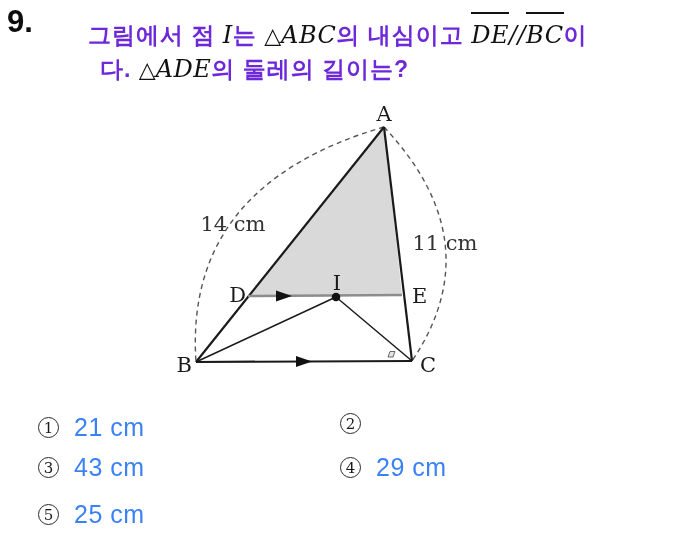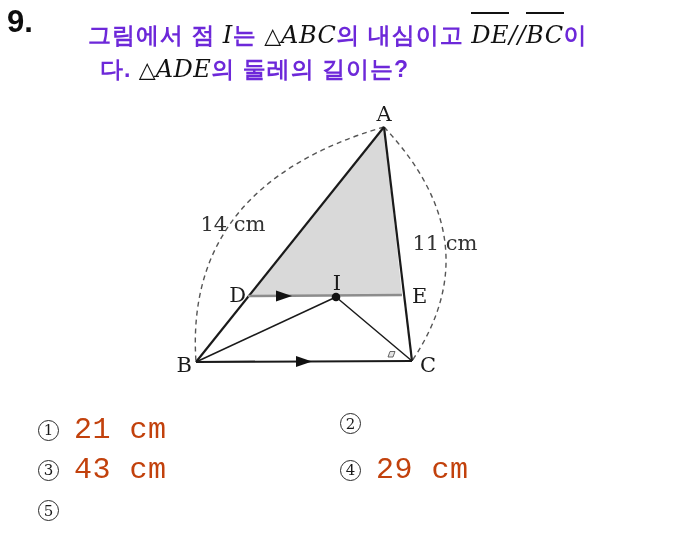--- a/index.html
+++ b/index.html
@@ -76,23 +76,23 @@
     border: 1.6px solid #2a2a2a;
     border-radius: 50%;
     align-items: center;
     justify-content: center;
     font-family: "DejaVu Serif", "Liberation Serif", serif;
     font-size: 15px;
     color: #1a1a1a;
     box-sizing: border-box;
   }
   .optlabel {
-    font-family: Liberation Mono, monospace;
-    font-size: 30px;
-    color: #c2410c;
+    font-family: Liberation Sans, sans-serif;
+    font-size: 25px;
+    color: #3b82f6;
     letter-spacing: 0.5px;
   }
 </style>
 </head>
 <body>
 
 <div class="page">
 
   <div class="qnum">9.</div>
 
@@ -148,15 +148,16 @@
   <div class="opt" style="left:38px; top:453px;">
     <span class="circ">3</span>
     <span class="optlabel">43 cm</span>
   </div>
   <div class="opt" style="left:340px; top:453px;">
     <span class="circ">4</span>
     <span class="optlabel">29 cm</span>
   </div>
   <div class="opt" style="left:38px; top:500px;">
     <span class="circ">5</span>
+    <span class="optlabel">25 cm</span>
   </div>
 
 </div>
 
 </body></html>

